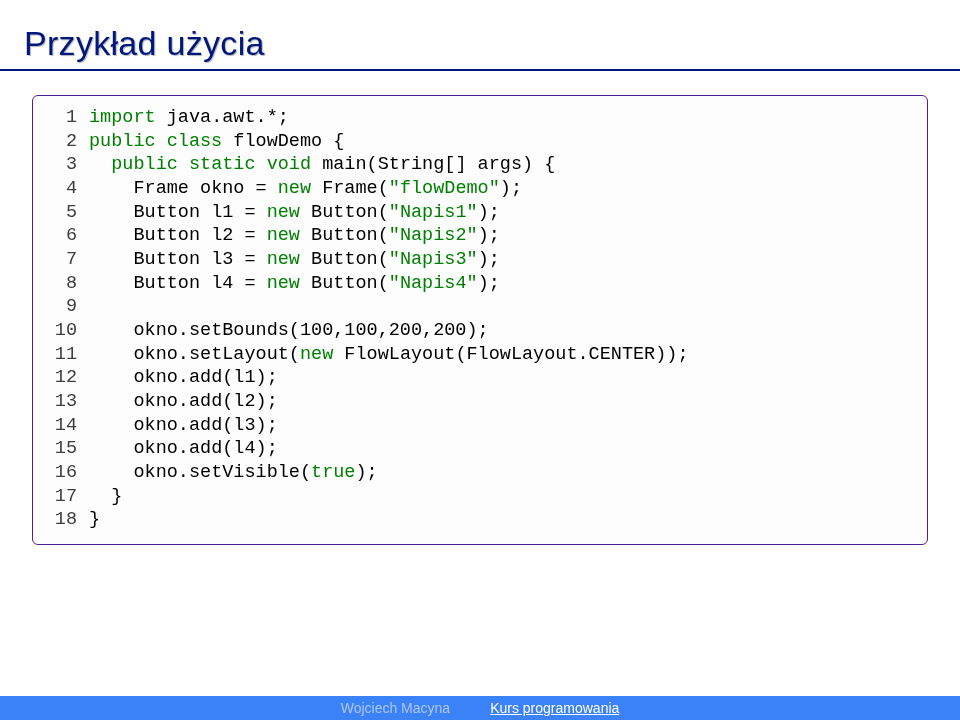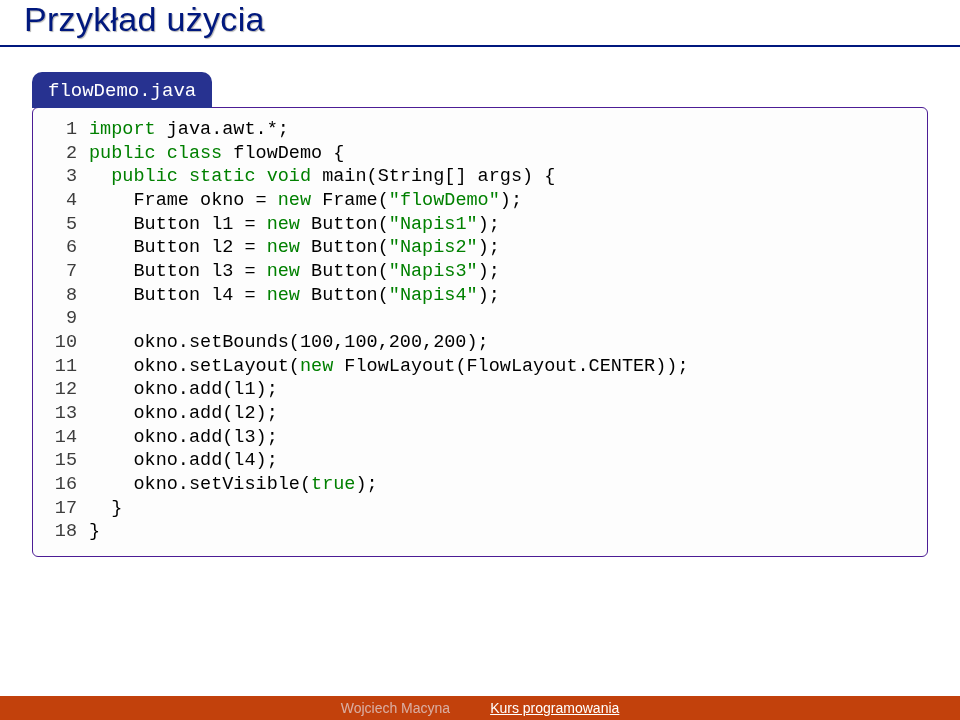--- a/index.html
+++ b/index.html
@@ -6,21 +6,21 @@
   body {
     width:960px; height:720px;
     background:#fff;
     font-family:Helvetica, Arial, sans-serif;
     overflow:hidden;
   }
   .slide-title {
     color:#00187e;
     font-size:34px;
     font-weight:400;
-    padding:0 24px 4px 24px;
+    padding:24px 24px 4px 24px;
     letter-spacing:.3px;
     text-shadow:1px 1px 1px rgba(0,0,0,.3);
   }
   .rule { height:2px; background:#00187e; margin:2px 0 24px 0; }
   .content { padding:0 32px; }
   .file-tab {
     display:inline-block;
     border-top-left-radius:10px; border-top-right-radius:10px;
     background:#273290;
     color:#fff;
@@ -43,38 +43,37 @@
     white-space:pre;
     color:#000;
   }
   .code .ln { display:inline-block; width:44px; text-align:right; color:#3d3d3d; padding-right:12px; }
   .g { color:#008000; }
 
   .footer {
     position:absolute;
     bottom:0; left:0; right:0;
     height:24px;
-    background:#c2410c;
+    background:#3b82f6;
     display:flex;
     align-items:center;
     justify-content:center;
     color:#e6e8f2;
     font-size:14px;
   }
   .footer .author { opacity:.65; margin-right:40px; }
   .footer .course { color:#fff;text-decoration:underline; }
 </style>
 </head>
 <body>
 
 <div class="slide-title">Przykład użycia</div>
 <div class="rule"></div>
 
 <div class="content">
-  <div class="file-tab">flowDemo.java</div>
   <div class="code-box">
     <div class="code" id="code"><div><span class="ln">1</span><span class="g">import</span><span> java.awt.*;</span></div><div><span class="ln">2</span><span class="g">public class</span><span> flowDemo {</span></div><div><span class="ln">3</span>  <span class="g">public static void</span><span> main(String[] args) {</span></div><div><span class="ln">4</span>    <span>Frame okno = </span><span class="g">new</span><span> Frame(</span><span class="g">"flowDemo"</span><span>);</span></div><div><span class="ln">5</span>    <span>Button l1 = </span><span class="g">new</span><span> Button(</span><span class="g">"Napis1"</span><span>);</span></div><div><span class="ln">6</span>    <span>Button l2 = </span><span class="g">new</span><span> Button(</span><span class="g">"Napis2"</span><span>);</span></div><div><span class="ln">7</span>    <span>Button l3 = </span><span class="g">new</span><span> Button(</span><span class="g">"Napis3"</span><span>);</span></div><div><span class="ln">8</span>    <span>Button l4 = </span><span class="g">new</span><span> Button(</span><span class="g">"Napis4"</span><span>);</span></div><div><span class="ln">9</span></div><div><span class="ln">10</span>    <span>okno.setBounds(100,100,200,200);</span></div><div><span class="ln">11</span>    <span>okno.setLayout(</span><span class="g">new</span><span> FlowLayout(FlowLayout.CENTER));</span></div><div><span class="ln">12</span>    <span>okno.add(l1);</span></div><div><span class="ln">13</span>    <span>okno.add(l2);</span></div><div><span class="ln">14</span>    <span>okno.add(l3);</span></div><div><span class="ln">15</span>    <span>okno.add(l4);</span></div><div><span class="ln">16</span>    <span>okno.setVisible(</span><span class="g">true</span><span>);</span></div><div><span class="ln">17</span>  <span>}</span></div><div><span class="ln">18</span><span>}</span></div></div>
   </div>
 </div>
 
 <div class="footer">
   <span class="author">Wojciech Macyna</span>
   <span class="course">Kurs programowania</span>
 </div>
 

